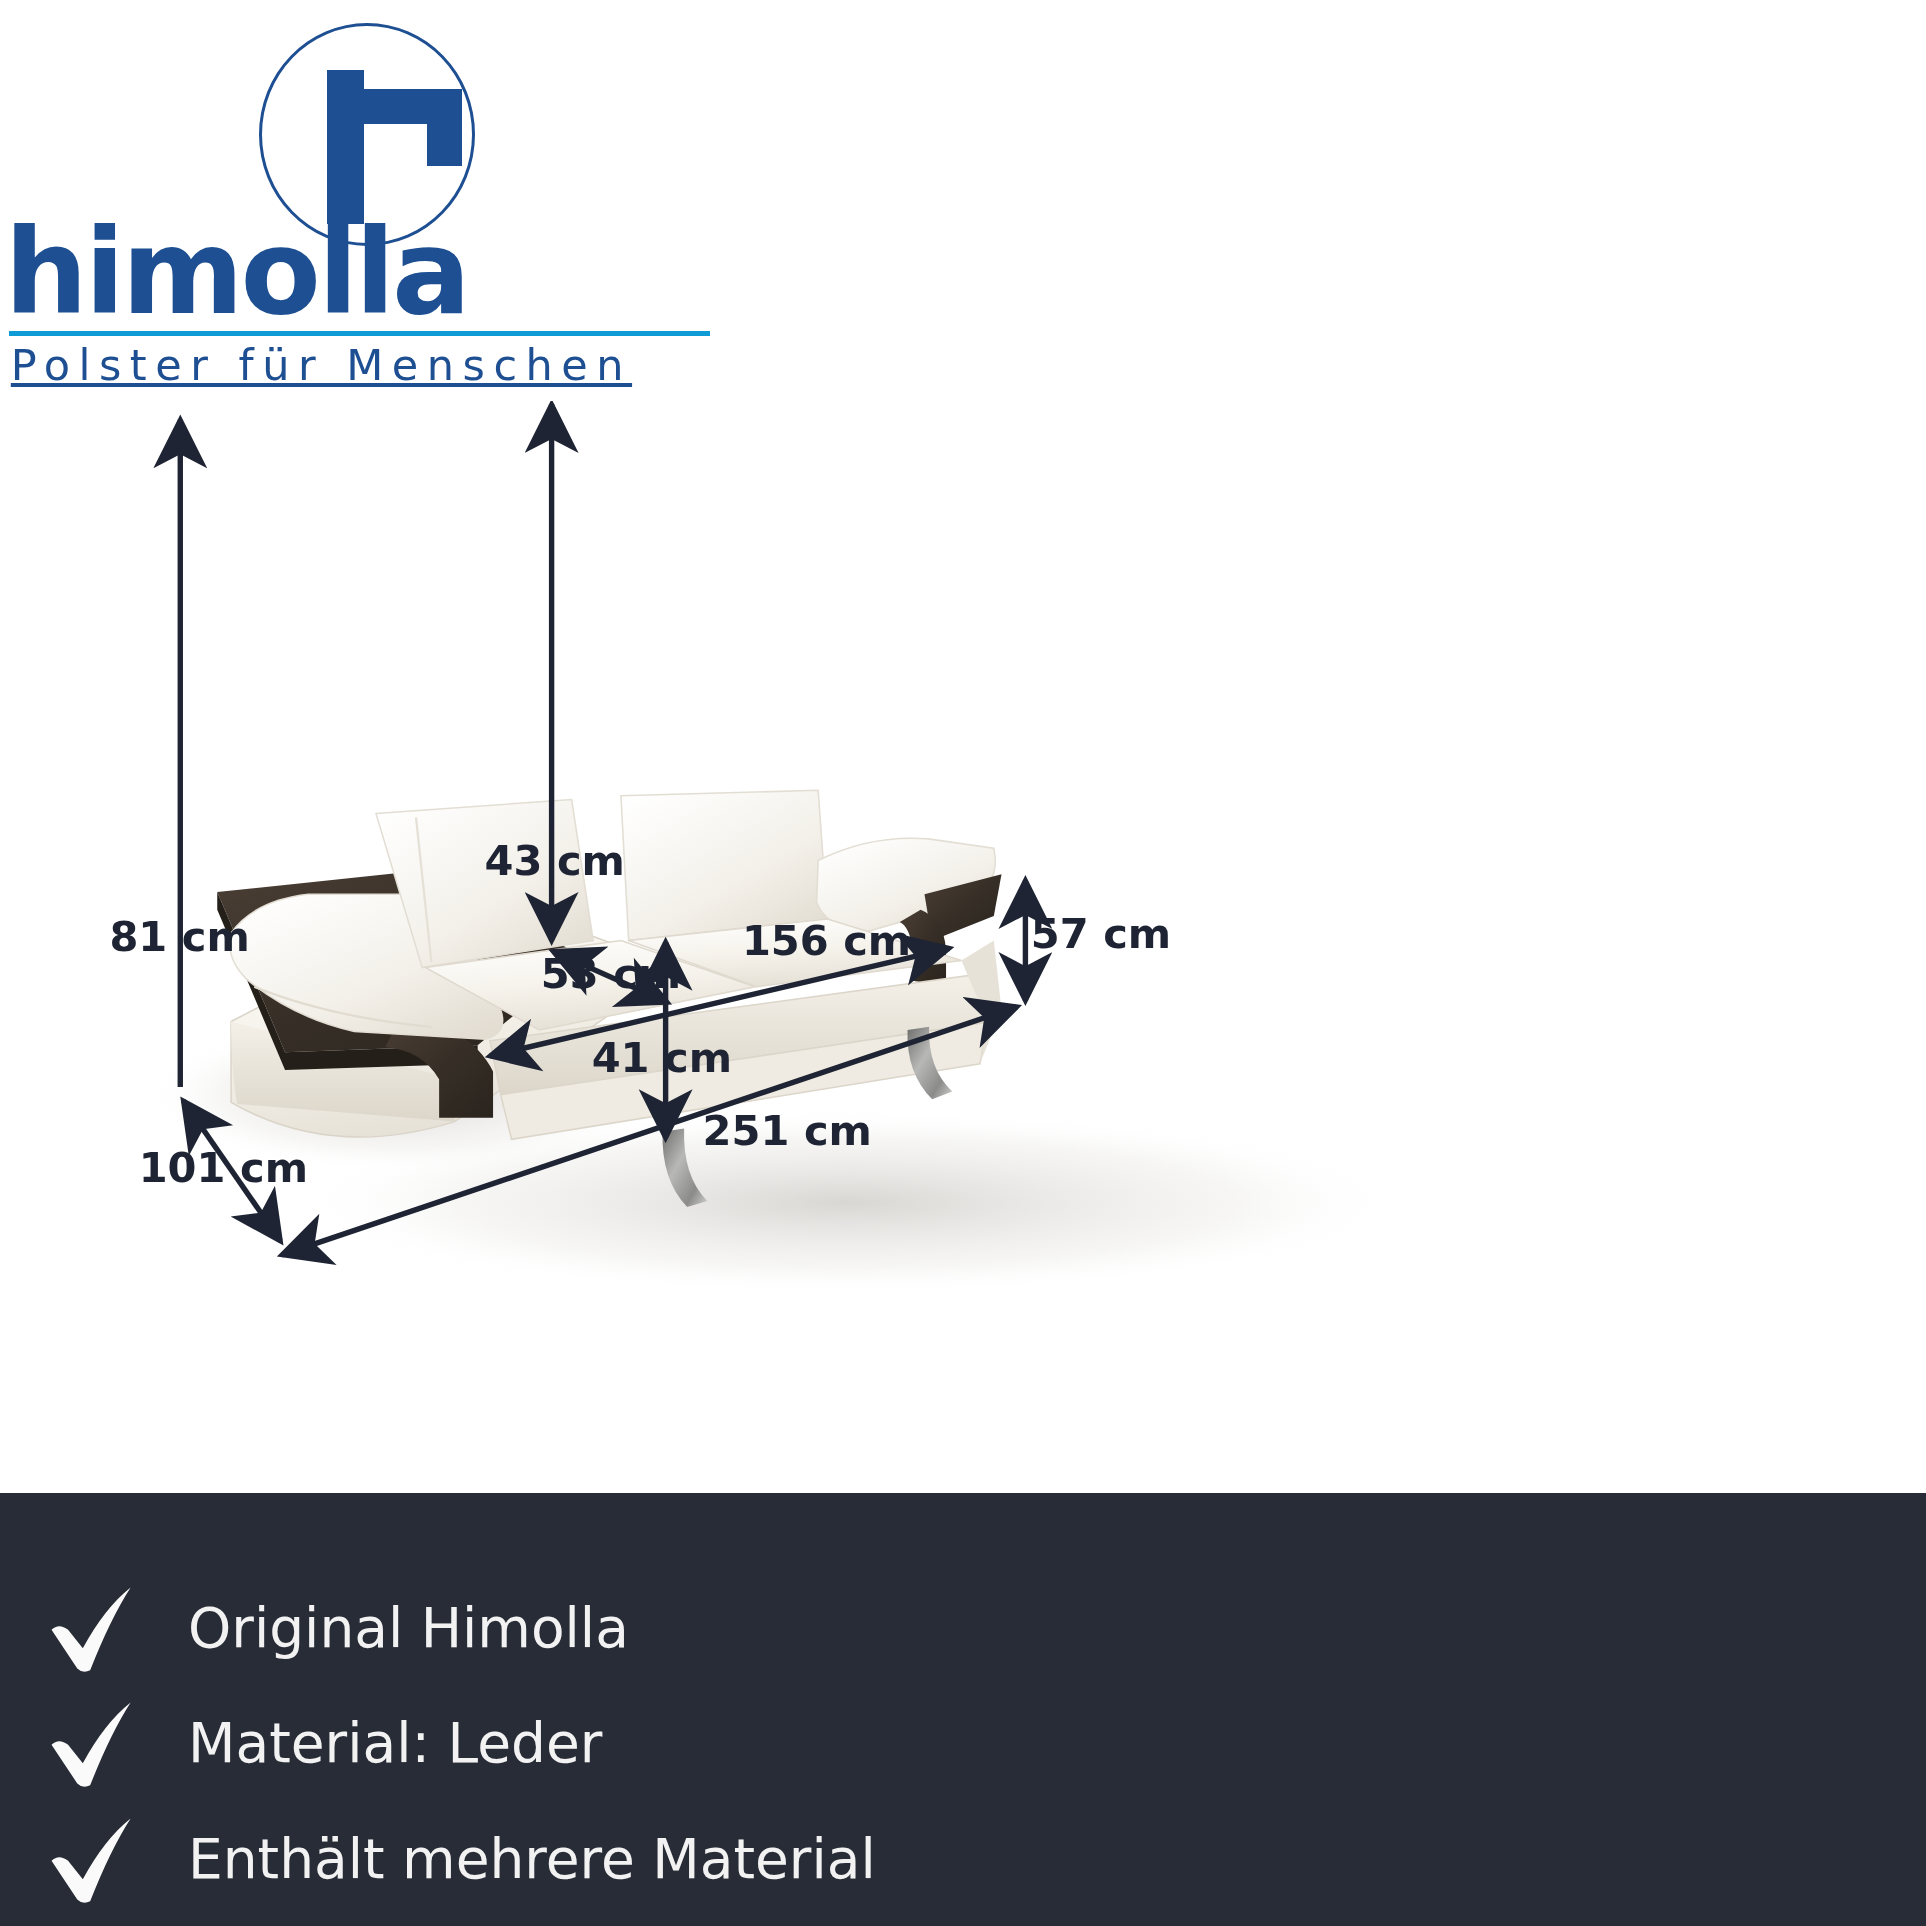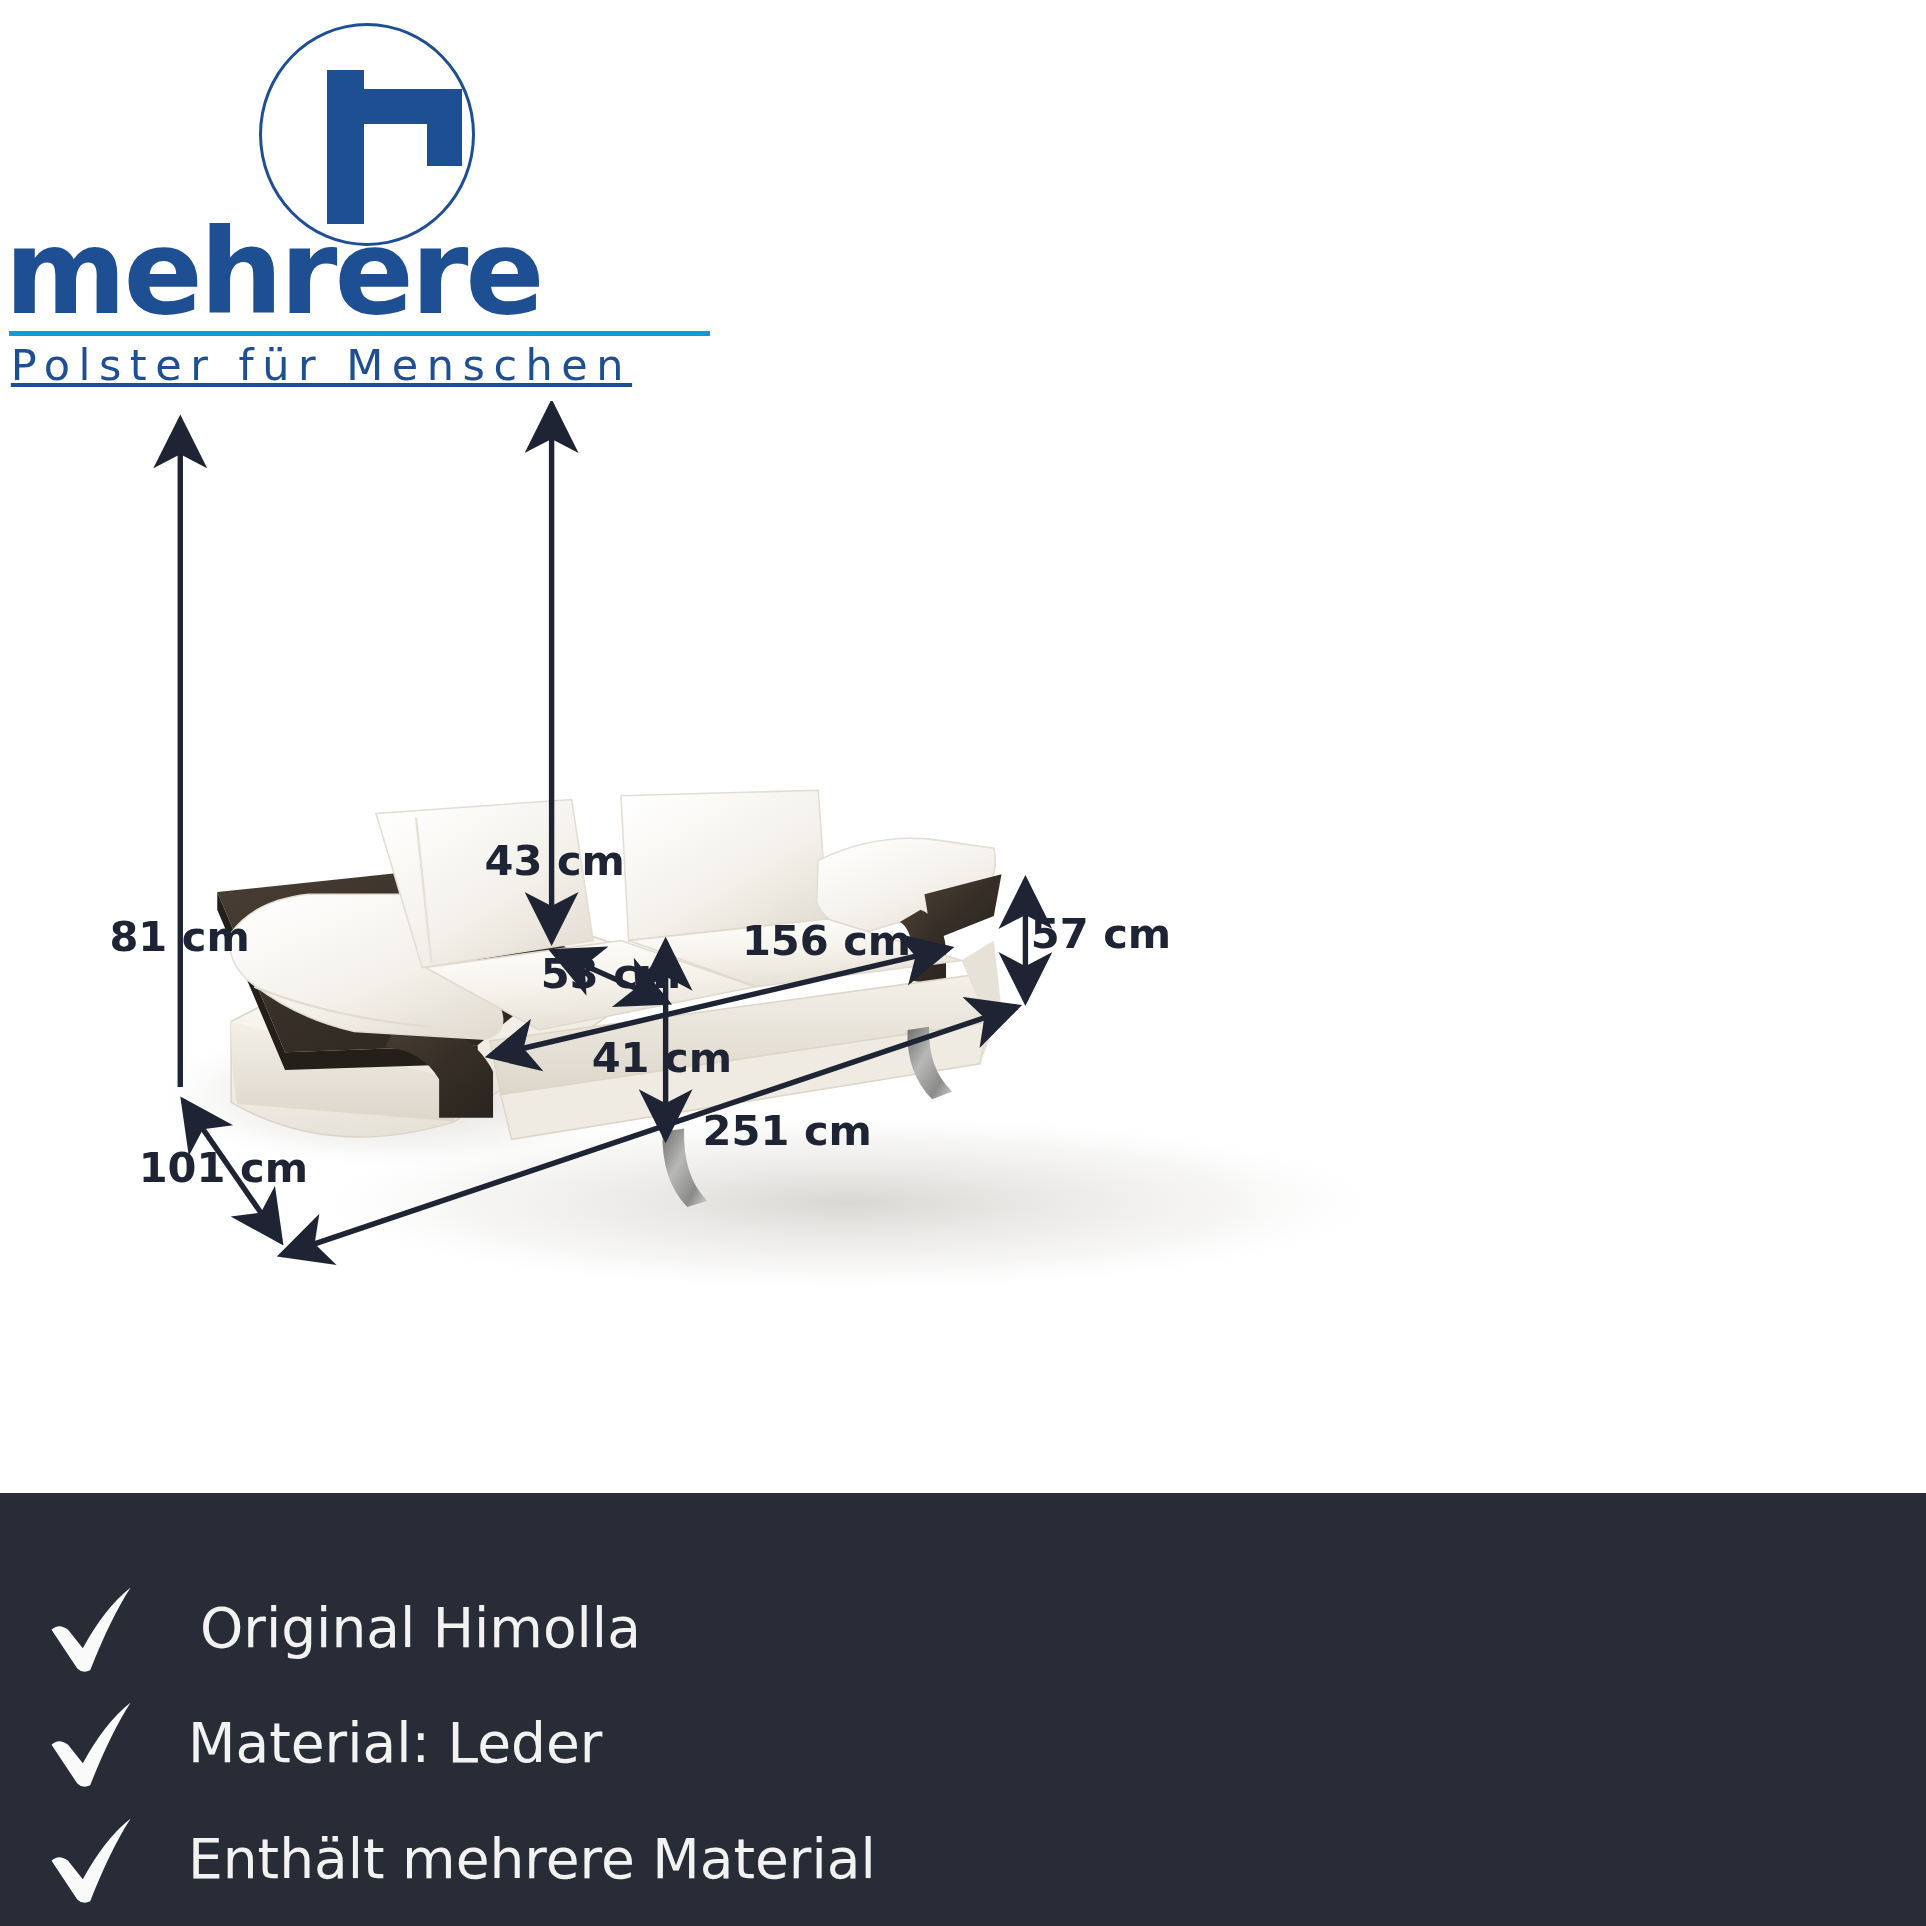--- a/index.html
+++ b/index.html
@@ -69,33 +69,33 @@
   .feature-row {
     position:absolute; left:46px; display:flex; align-items:center;
   }
   .feature-row .check {
     width:92px; height:92px; flex:0 0 92px; position:relative;
   }
   .feature-row .feature-label {
     color:#F2F2F2; font-size:55px; line-height:60px; font-weight:400;
     font-family:"DejaVu Sans", sans-serif; margin-left:50px; white-space:nowrap;
   }
-  .feature-row.at0 { top:89px;gap:12px; }
+  .feature-row.at0 { top:89px; }
   .feature-row.at1 { top:204px; }
   .feature-row.at2 { top:320px; }
 </style>
 </head>
 <body>
 
 <div id="logo">
   <div id="logo-ellipse"></div>
   <div id="logo-mark-stem"></div>
   <div id="logo-mark-bar"></div>
   <div id="logo-mark-leg"></div>
-  <div id="logo-wordmark">mehrere</div>
+  <div id="logo-wordmark">himolla</div>
   <div id="logo-rule"></div>
   <div id="logo-tagline">Polster für Menschen</div>
 </div>
 
 <div id="stage">
 <svg width="1926" height="1093" viewBox="0 0 2500 1418" xmlns="http://www.w3.org/2000/svg">
   <defs>
     <linearGradient id="leatherTop" x1="0" y1="0" x2="0.3" y2="1">
       <stop offset="0%" stop-color="#FFFFFF"></stop>
       <stop offset="55%" stop-color="#F6F3EC"></stop>

